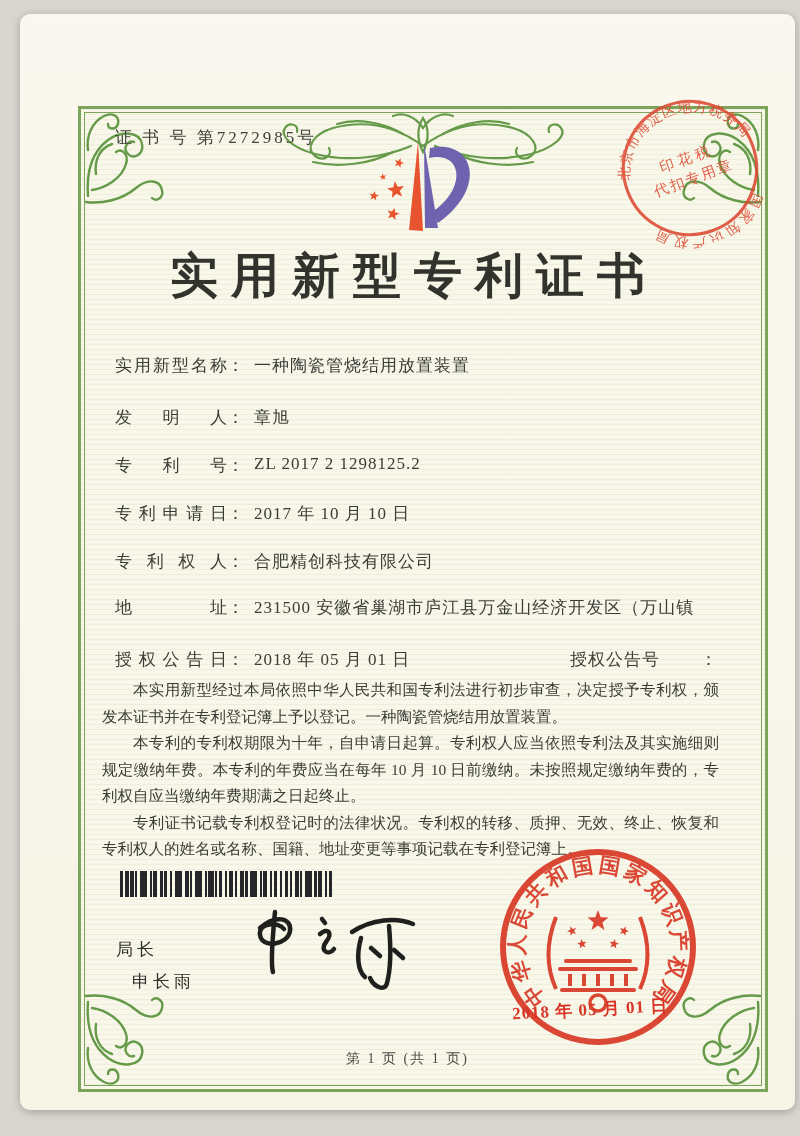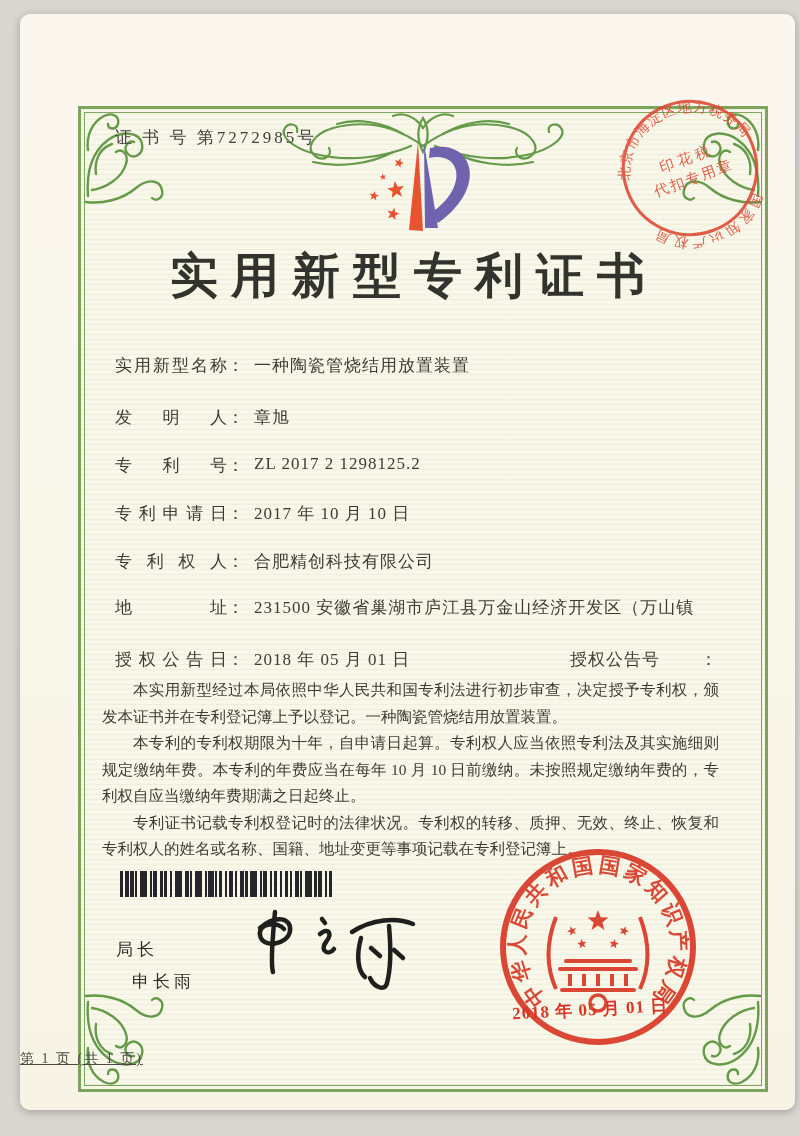--- a/index.html
+++ b/index.html
@@ -62,22 +62,22 @@
   .director{position:absolute;left:96px;top:924px;font-size:17px;letter-spacing:4px;color:#2e2e2a;}
   .director-name{position:absolute;left:96px;top:956px;font-size:17px;letter-spacing:4px;color:#2e2e2a;margin-left:16px;}
   .signature{position:absolute;left:212px;top:890px;}
   .seal{position:absolute;left:478px;top:833px;}
   .seal-date{
     position:absolute;left:492px;top:984px;width:160px;
     font-size:17px;font-weight:700;color:#d93425;letter-spacing:1px;
     transform:rotate(-3deg);white-space:nowrap;
   }
   .footer{
-    position:absolute;left:0;right:0;top:1036px;text-align:left;
-    font-size:14px;letter-spacing:2px;color:#4a4a44;text-decoration:underline;
+    position:absolute;left:0;right:0;top:1036px;text-align:center;
+    font-size:14px;letter-spacing:2px;color:#4a4a44;
   }
   .red{fill:#d93a28;}
 </style>
 </head>
 <body>
 
 <div class="paper">
 
   <div class="frame"></div>
 

